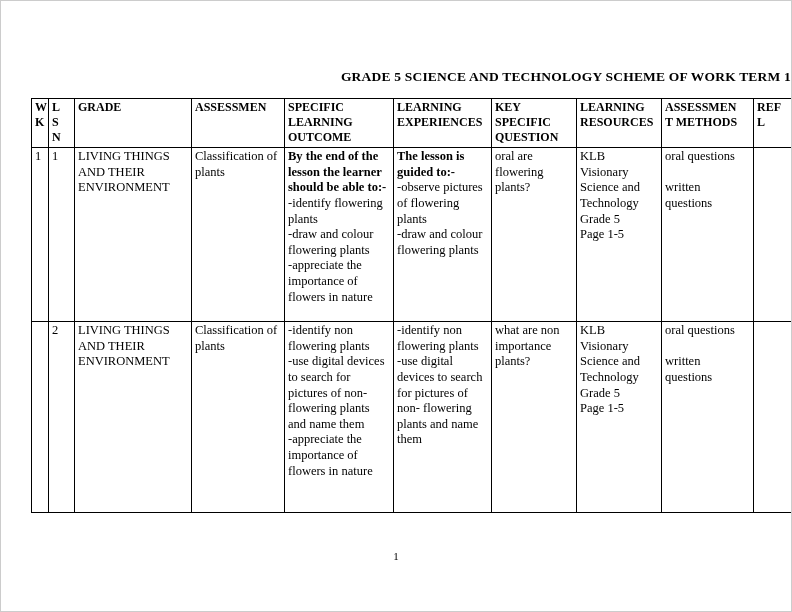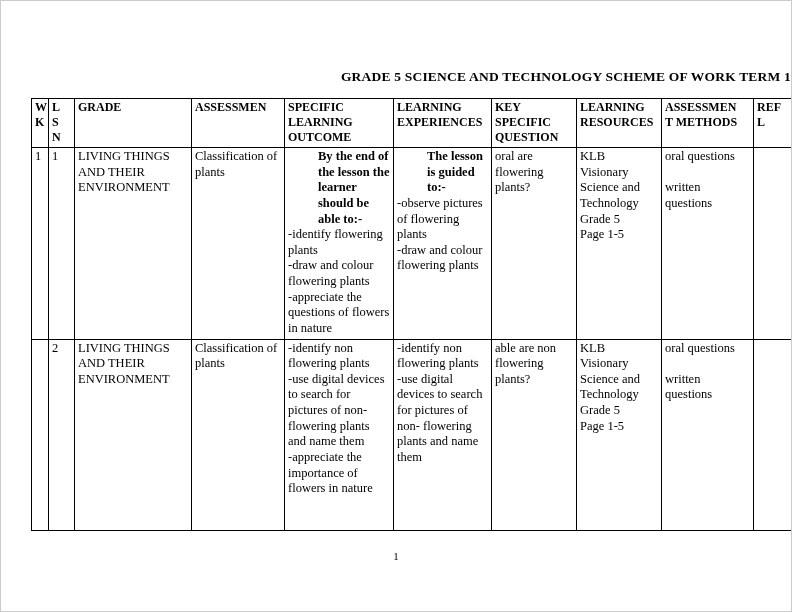--- a/index.html
+++ b/index.html
@@ -43,21 +43,20 @@
     overflow: hidden;
     font-weight: normal;
   }
   table.scheme th {
     font-weight: bold;
     font-size: 12px;
   }
   .bold-lead {
     display: block;
     font-weight: bold;
-    margin-left: 30px;
   }
   .page-number {
     position: absolute;
     top: 549px;
     left: 0;
     right: 0;
     text-align: center;
     font-size: 11px;
   }
 </style>
@@ -107,21 +106,21 @@
       </tr>
     </thead>
     <tbody>
       <tr style="height:174px;">
         <td>1</td>
         <td>1</td>
         <td>LIVING THINGS AND THEIR ENVIRONMENT</td>
         <td>Classification of plants</td>
         <td><span class="bold-lead">By the end of the lesson the learner should be able to:-</span><span>-identify flowering plants
 -draw and colour flowering plants
--appreciate the questions of flowers in nature</span></td>
+-appreciate the importance of flowers in nature</span></td>
         <td><span class="bold-lead">The lesson is guided to:-</span><span>-observe pictures of flowering plants
 -draw  and colour flowering plants</span></td>
         <td>oral are flowering plants?</td>
         <td>KLB
 Visionary
 Science and
 Technology
 Grade 5
 Page 1-5</td>
         <td>oral questions
@@ -132,21 +131,21 @@
       <tr style="height:191px;">
         <td></td>
         <td>2</td>
         <td>LIVING THINGS AND THEIR ENVIRONMENT</td>
         <td>Classification of plants</td>
         <td>-identify non flowering plants
 -use digital devices to search for pictures of non- flowering plants and name them
 -appreciate the importance of flowers in nature</td>
         <td>-identify non flowering plants
 -use digital devices to search for pictures of non- flowering plants and name them</td>
-        <td>able are non flowering plants?</td>
+        <td>what are non importance plants?</td>
         <td>KLB
 Visionary
 Science and
 Technology
 Grade 5
 Page 1-5</td>
         <td>oral questions
 
 written questions</td>
         <td></td>

